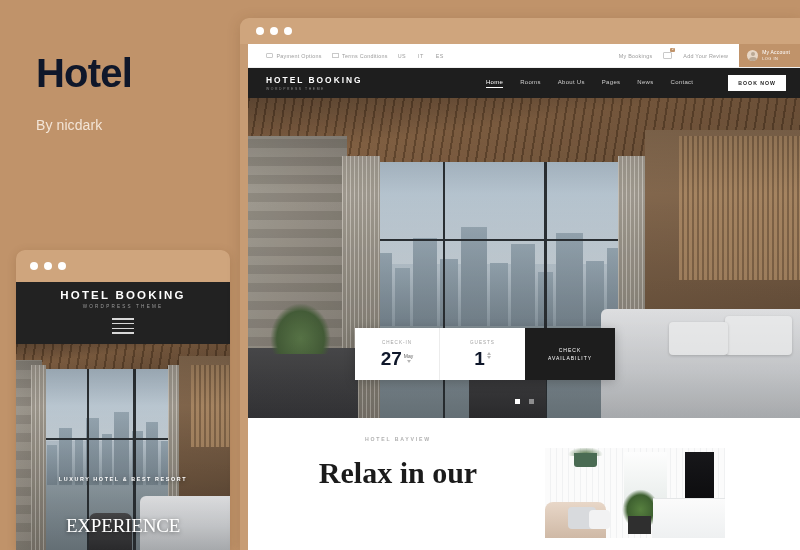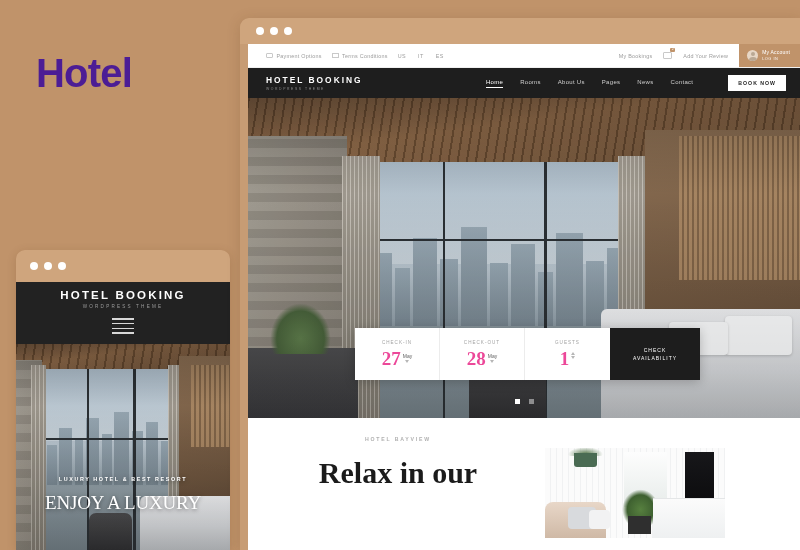--- a/index.html
+++ b/index.html
@@ -11,21 +11,21 @@
     position:relative;
   }
 
   
   .promo {
     position:absolute; left:0; top:0; width:240px; height:550px;
     padding:52px 0 0 36px;
   }
   .promo-title {
     font-size:40px; font-weight:700; line-height:1.08;
-    color:#4c1d95; letter-spacing:-0.8px;
+    color:#0f172a; letter-spacing:-0.8px;
   }
   .promo-sub {
     font-size:27px; font-weight:300; color:#ffffff;
     margin-top:14px; letter-spacing:-0.2px;
   }
   .promo-by {
     font-size:14px; font-weight:400; color:#f3e5d7;
     margin-top:22px; letter-spacing:0.1px;
   }
 
@@ -269,21 +269,21 @@
   .bk-field {
     width:85px; display:flex; flex-direction:column; align-items:center;
     justify-content:center; border-right:1px solid #ececec;
   }
   .bk-field:last-child { border-right:none; }
   .bk-label {
     font-size:4.6px; letter-spacing:1px; color:#a3a3a3; margin-bottom:5px;
   }
   .bk-valrow { display:flex; align-items:flex-start; gap:2px; }
   .bk-num {
-    font-family:Liberation Serif, serif; font-size:19px; color:#ec4899;
+    font-family:Liberation Sans, sans-serif; font-size:19px; color:#0f172a;
     line-height:.92; font-weight:700;
   }
   .bk-mon { font-size:5px; color:#5f5f5f; margin-top:1px; }
   .bk-stack { display:flex; flex-direction:column; align-items:center; gap:1px; margin-top:2px; }
   .caret {
     width:0; height:0; border-left:2.6px solid transparent;
     border-right:2.6px solid transparent;
   }
   .caret.down { border-top:3px solid #b6b6b6; }
   .caret.up   { border-bottom:3px solid #b6b6b6; }
@@ -359,20 +359,21 @@
     position:absolute; background:#d8dadd; border-radius:4px;
   }
 </style>
 </head>
 <body>
 
 <section class="promo">
   <h1 class="promo-title">
     <span>Hotel</span><br>
   </h1>
+  <div class="promo-by">By nicdark</div>
 </section>
 
 <section class="mobile">
   <div class="mobile-chrome chrome-bar">
     <span class="dot"></span>
     <span class="dot"></span>
     <span class="dot"></span>
   </div>
   <div class="mobile-screen">
     <div class="mobile-header">
@@ -411,21 +412,22 @@
         <div class="curtain" style="right:22%; top:10%"></div>
         <div class="art-right" style="width:24%; top:6%"></div>
         <div class="slats" style="width:18%; top:10%; height:40%"></div>
         <div class="chair" style="left:34%; bottom:0; width:20%; height:18%"></div>
         <div class="bed" style="width:42%; height:26%"></div>
       </div>
       <div class="hero-shade"></div>
       <div class="mobile-hero-txt">
         <div class="mh-kicker">LUXURY HOTEL &amp; BEST RESORT</div>
         <div class="mh-title">
-          <span>ENJOY A LUXURY</span><br>
+          <br>
+          <span>EXPERIENCE</span>
         </div>
       </div>
     </div>
   </div>
 </section>
 
 <section class="desktop">
   <div class="desk-chrome chrome-bar">
     <span class="dot"></span>
     <span class="dot"></span>
@@ -527,30 +529,20 @@
             <div class="bk-label">CHECK-IN</div>
             <div class="bk-valrow">
               <span class="bk-num">27</span>
               <span class="bk-stack">
                 <span class="bk-mon">May</span>
                 <span class="caret down"></span>
               </span>
             </div>
           </div>
           <div class="bk-field">
-            <div class="bk-label">CHECK-OUT</div>
-            <div class="bk-valrow">
-              <span class="bk-num">28</span>
-              <span class="bk-stack">
-                <span class="bk-mon">May</span>
-                <span class="caret down"></span>
-              </span>
-            </div>
-          </div>
-          <div class="bk-field">
             <div class="bk-label">GUESTS</div>
             <div class="bk-valrow">
               <span class="bk-num">1</span>
               <span class="bk-stack">
                 <span class="caret up"></span>
                 <span class="caret down"></span>
               </span>
             </div>
           </div>
         </div>

